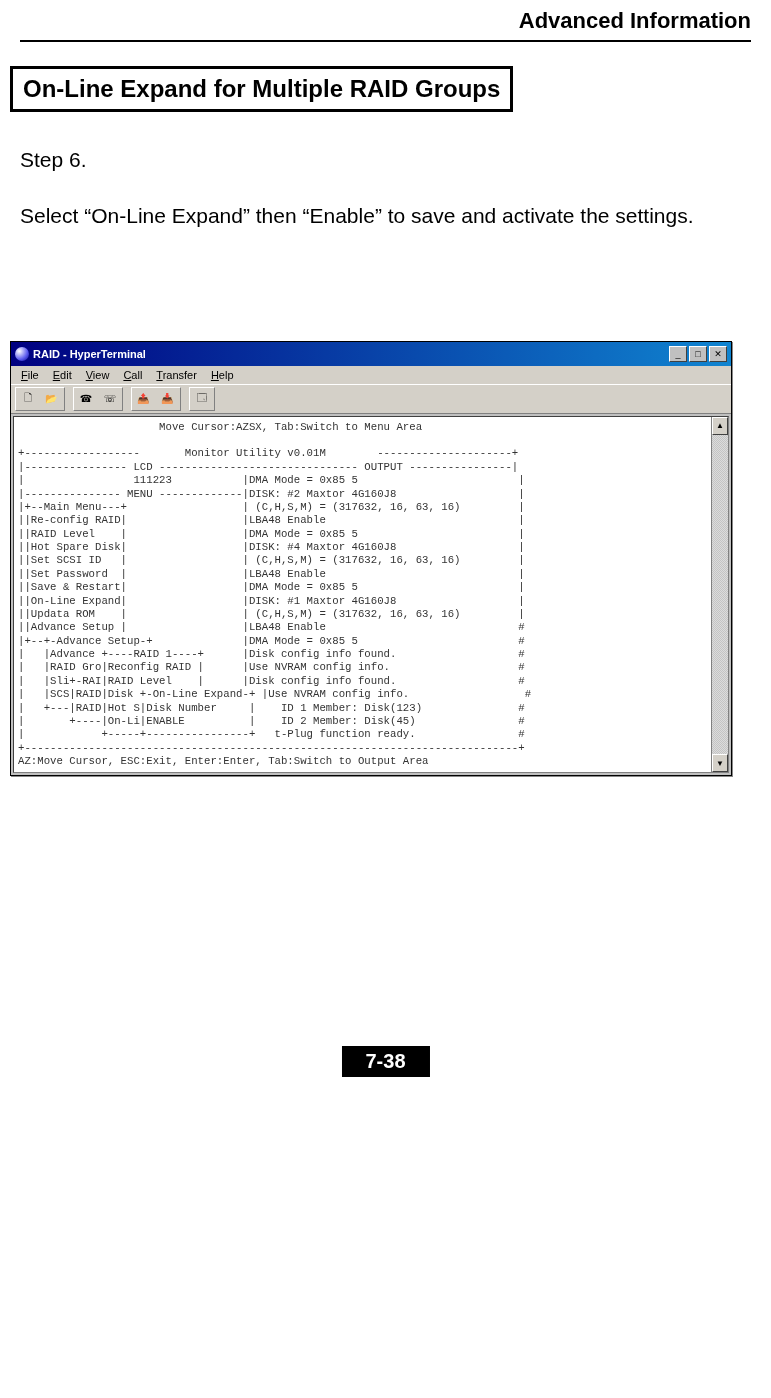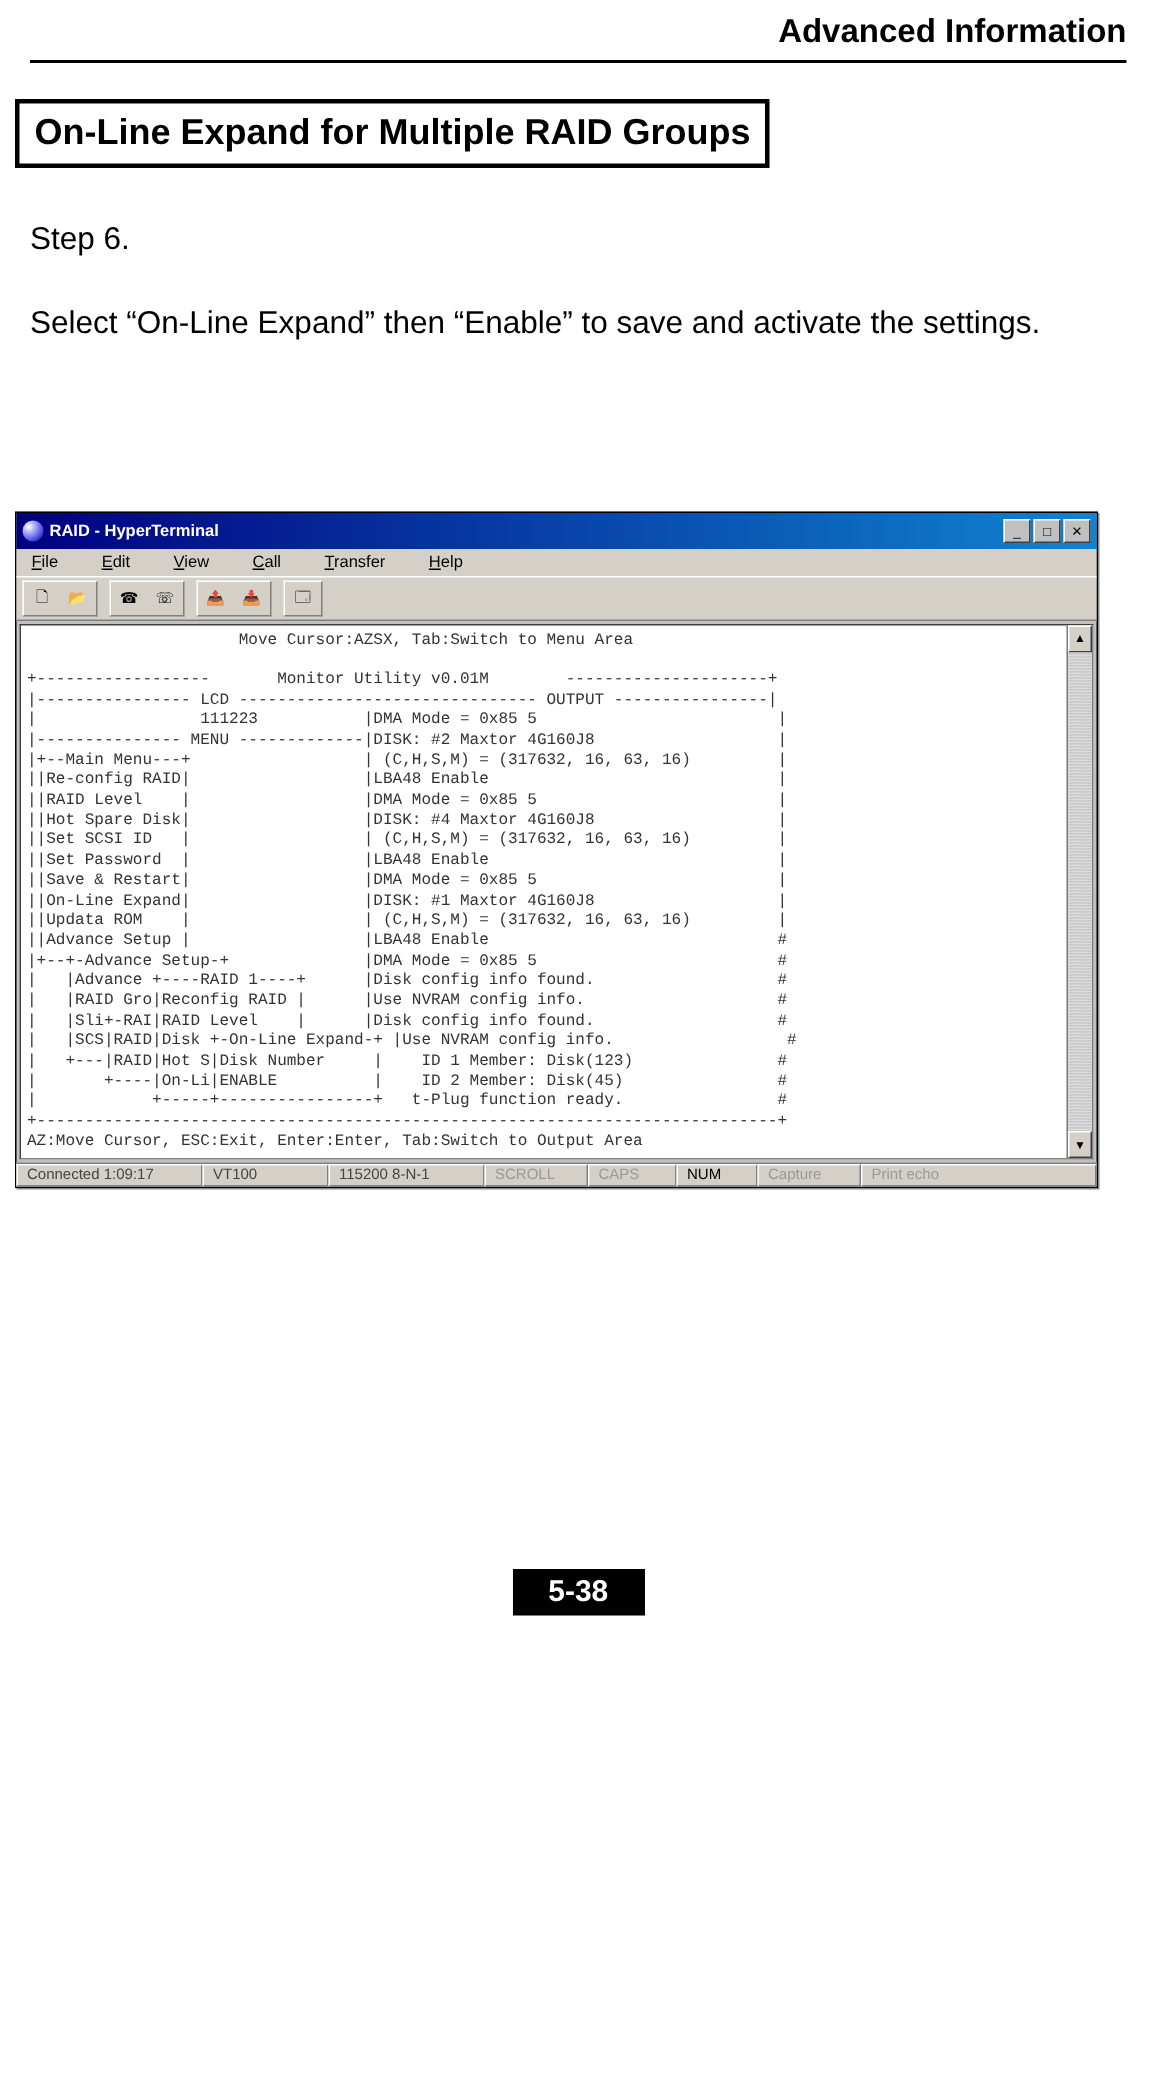--- a/index.html
+++ b/index.html
@@ -87,21 +87,21 @@
     justify-content: center;
     font-size: 9px;
     color: #000;
     font-family: Arial;
     cursor: pointer;
   }
   .menubar {
     background: #d4d0c8;
     padding: 2px 4px;
     display: flex;
-    gap: 17px;
+    gap: 2px;
     font-size: 11px;
   }
   .menu-item {
     padding: 1px 6px;
     cursor: pointer;
   }
   .menu-item u { text-decoration: underline; }
   .toolbar {
     background: #d4d0c8;
     border-top: 1px solid #fff;
@@ -284,26 +284,16 @@
 |            +-----+----------------+   t-Plug function ready.                #
 +-----------------------------------------------------------------------------+
 AZ:Move Cursor, ESC:Exit, Enter:Enter, Tab:Switch to Output Area</div>
       <div class="vscroll">
         <div class="scroll-btn">▲</div>
         <div class="scroll-track"></div>
         <div class="scroll-btn">▼</div>
       </div>
     </div>
 
-    <div class="statusbar">
-      <div class="status-cell" style="width:110px">Connected 1:09:17</div>
-      <div class="status-cell" style="width:70px">VT100</div>
-      <div class="status-cell" style="width:90px">115200 8-N-1</div>
-      <div class="status-cell dim" style="width:55px">SCROLL</div>
-      <div class="status-cell dim" style="width:45px">CAPS</div>
-      <div class="status-cell num" style="width:40px">NUM</div>
-      <div class="status-cell dim" style="width:55px">Capture</div>
-      <div class="status-cell dim" style="flex:1">Print echo</div>
-    </div>
   </div>
 
-  <div class="page-number-wrap">5-38</div>
+  <div class="page-number-wrap">7-38</div>
 </div>
 
 </body></html>

